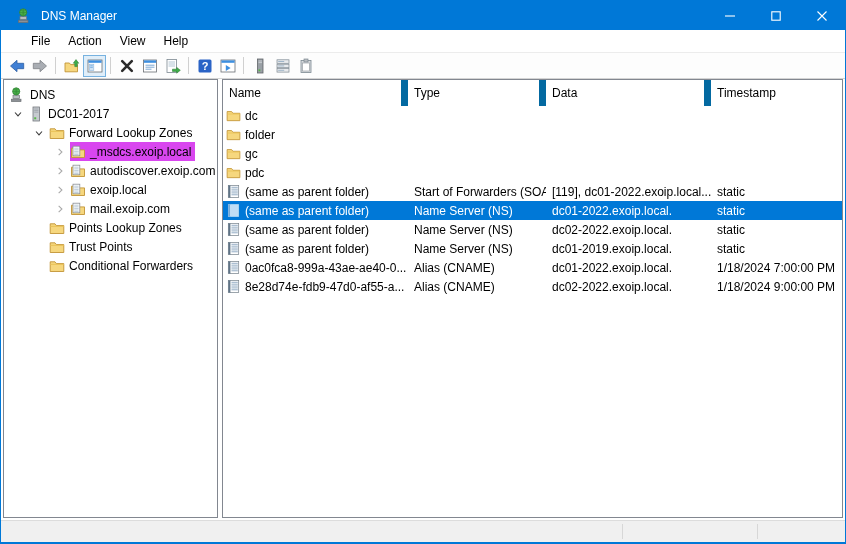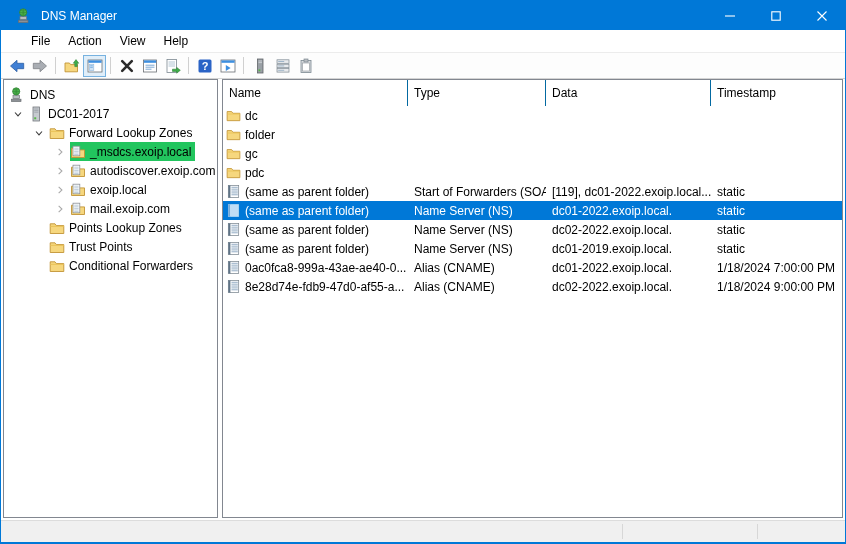--- a/index.html
+++ b/index.html
@@ -35,28 +35,28 @@
   .list-pane{flex:1;display:flex;flex-direction:column;}
   
   .tree{padding-top:5px;}
   .tnode{height:19px;display:flex;align-items:center;white-space:nowrap;cursor:default;}
   .chev{width:20px;height:19px;display:flex;align-items:center;justify-content:center;flex:0 0 auto;}
   .chev svg{width:12px;height:12px;}
   .chev.empty svg{visibility:hidden;}
   .inner{display:flex;align-items:center;height:19px;padding-right:4px;}
   .ticon{width:16px;height:16px;margin-right:4px;flex:0 0 auto;}
   .ticon svg{width:16px;height:16px;display:block;}
-  .tnode.selected .inner{background:#22c55e;}
+  .tnode.selected .inner{background:#d946ef;}
   .ind0{padding-left:6px;}
   .ind1{padding-left:4px;}
   .ind2{padding-left:25px;}
   .ind3{padding-left:46px;}
   
   .lheader{height:26px;display:flex;flex:0 0 auto;background:#fff;}
-  .hcell{display:flex;align-items:center;padding-left:6px;border-right:1px solid #0369a1;cursor:default;white-space:nowrap;}
+  .hcell{display:flex;align-items:center;padding-left:6px;border-right:7px solid #0369a1;cursor:default;white-space:nowrap;}
   .w-name{width:185px;flex:0 0 auto;}
   .w-type{width:138px;flex:0 0 auto;}
   .w-data{width:165px;flex:0 0 auto;}
   .w-ts{flex:1;border-right:none;text-align:right;}
   .lrow{height:19px;display:flex;align-items:center;cursor:default;}
   .lrow.selected{background:#0078d7;color:#fff;}
   .lcell{padding-left:6px;white-space:nowrap;overflow:hidden;flex:0 0 auto;}
   .lcell.name{display:flex;align-items:center;padding-left:3px;}
   .lcell.name .ricon{width:15px;height:15px;margin-right:4px;flex:0 0 auto;}
   .lcell.name .ricon svg{width:15px;height:15px;display:block;}

